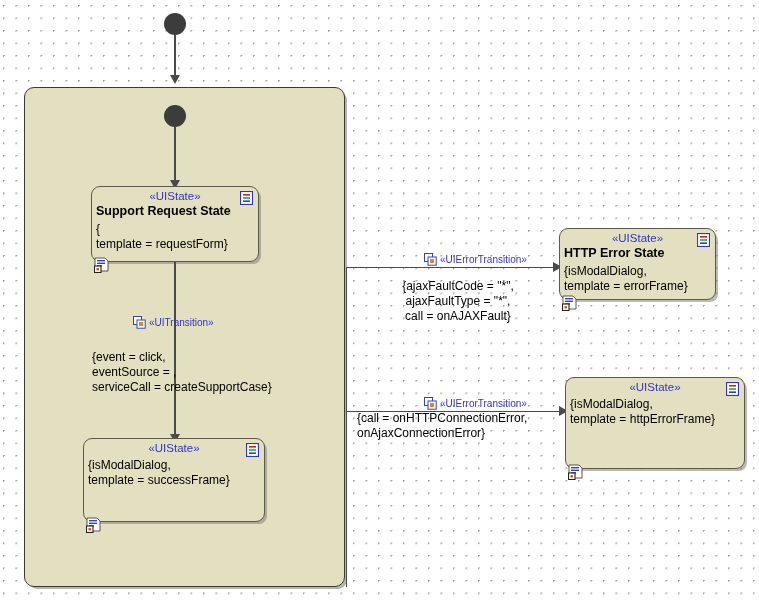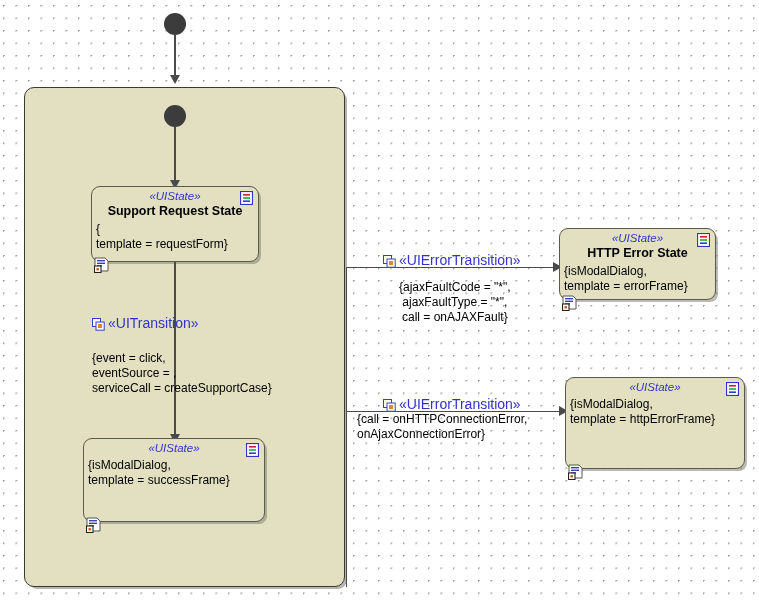--- a/index.html
+++ b/index.html
@@ -62,27 +62,25 @@
   .state-box.inner {
     background: #e2e0c0;
   }
 
   .stereotype {
     color: #3333cc;
     font-size: 11.5px;
     text-align: center;
     margin-top: 3px;
     line-height: 13px;
-    font-style: italic;
   }
   .state-name {
     font-size: 12.5px;
     font-weight: bold;
     color: #000000;
-    text-align: center;
     line-height: 15px;
     margin-top: 1px;
     padding: 0 4px;
   }
   .state-props {
     font-size: 12px;
     color: #000000;
     line-height: 15px;
     padding: 3px 0 0 4px;
     white-space: pre-line;
@@ -132,23 +130,24 @@
     border-top: 5px solid transparent;
     border-bottom: 5px solid transparent;
     border-left: 9px solid #4a4a4a;
   }
 
   .trans-label {
     position: absolute;
   }
   .trans-head {
     color: #3333cc;
-    font-size: 14px;
+    font-size: 10px;
     white-space: nowrap;
     line-height: 14px;
+    margin-left: 41px;
   }
   .trans-head .ic {
     display: inline-block;
     vertical-align: -3px;
     margin-right: 3px;
   }
   .trans-body {
     font-size: 12px;
     color: #000000;
     line-height: 15px;

